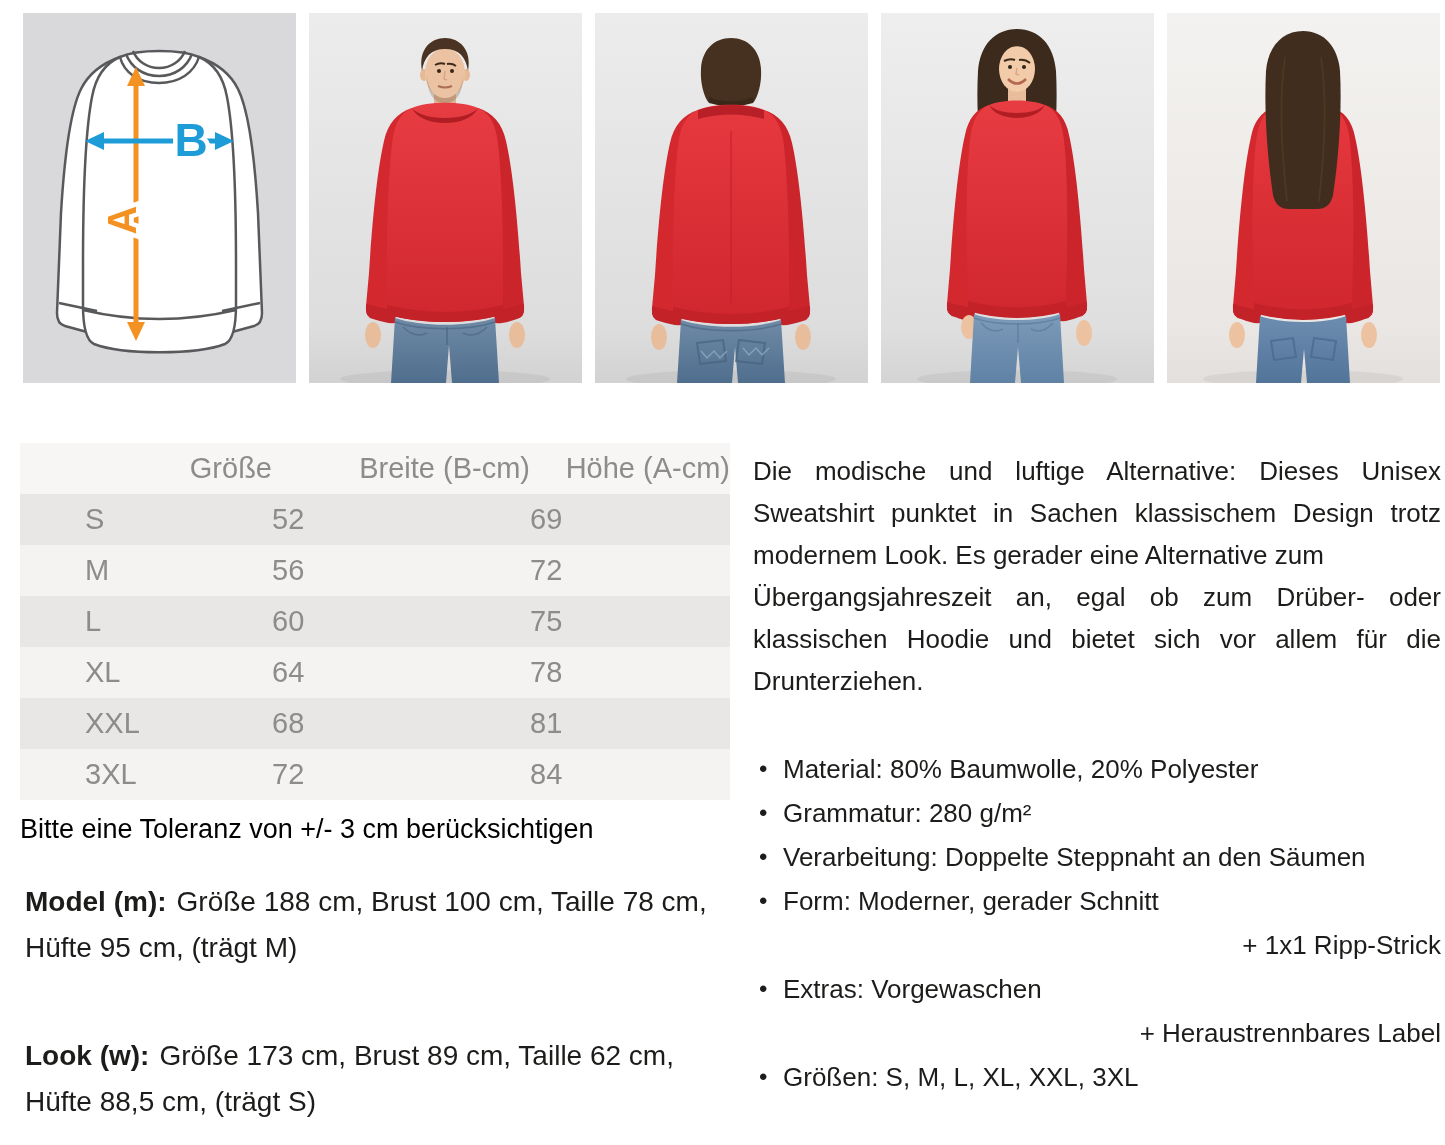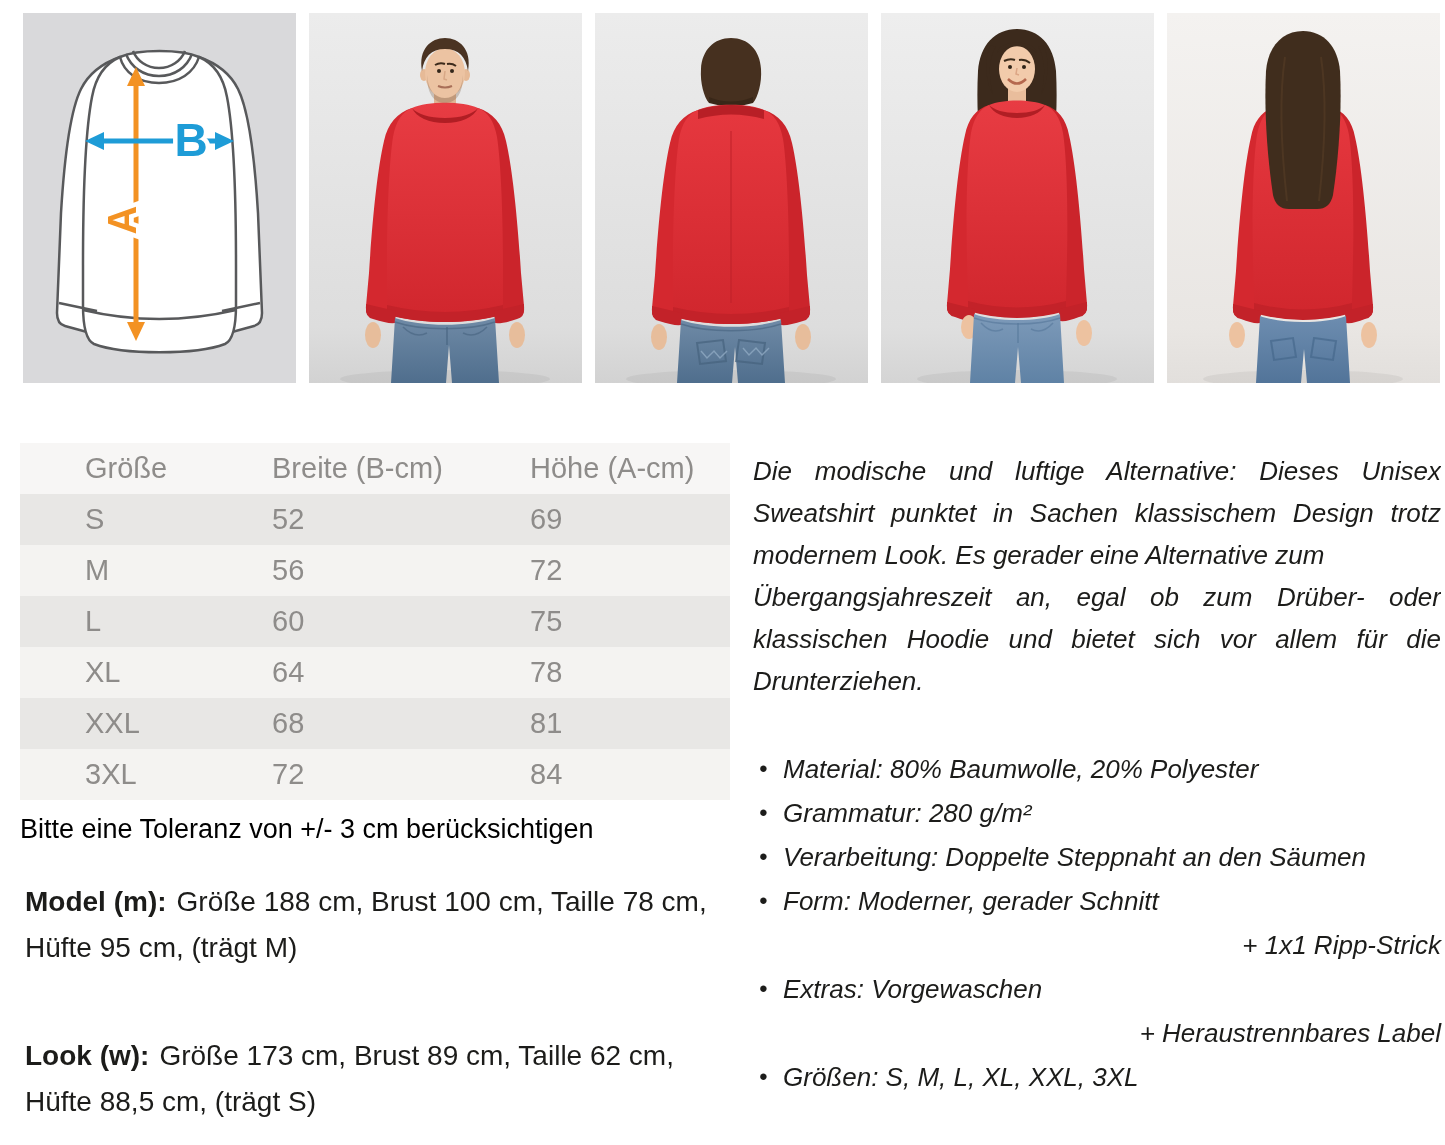--- a/index.html
+++ b/index.html
@@ -15,38 +15,38 @@
   .panel svg { display:block; width:273px; height:370px; }
 
   
   .size-table {
     position:absolute; left:20px; top:443px; width:710px;
     border-collapse:separate; border-spacing:0; table-layout:fixed;
     font-size:29px; color:#8e8c8a;
   }
   .size-table th {
     height:51px; background:#f7f6f5; font-weight:normal;
-    text-align:left; vertical-align:middle;
+    text-align:right; vertical-align:middle;
   }
   .size-table td { height:51px; vertical-align:middle; }
   .size-table th:first-child, .size-table td:first-child { padding-left:65px; }
   .size-table tr.dark td  { background:#e8e7e5; }
   .size-table tr.light td { background:#f4f3f1; }
 
   .tolerance-note {
     position:absolute; left:20px; top:814px;
     font-size:27px; color:#000000;
   }
   .model-block { position:absolute; left:25px; width:700px; font-size:28px; line-height:46px; }
   .model-block.m { top:879px; }
   .model-block.w { top:1033px; }
   .model-label { font-weight:bold; margin-right:10px; }
 
   
-  .right-col { position:absolute; left:753px; top:450px; width:688px;font-style:italic; }
+  .right-col { position:absolute; left:753px; top:450px; width:688px; }
   .desc-line { font-size:26px; line-height:42px; height:42px; overflow:hidden; }
   .desc-line.just { text-align:justify; text-align-last:justify; }
   .feature-list { list-style:none; margin-top:45px; }
   .feature-list li { position:relative; padding-left:30px; font-size:26px; line-height:44px; }
   .feature-list li::before {
     content:"\2022"; position:absolute; left:6px; top:0;
     font-size:24px; color:#1c1c1a;
   }
   .feature-list .cont { margin-left:48px;text-align:right; }
 </style>

